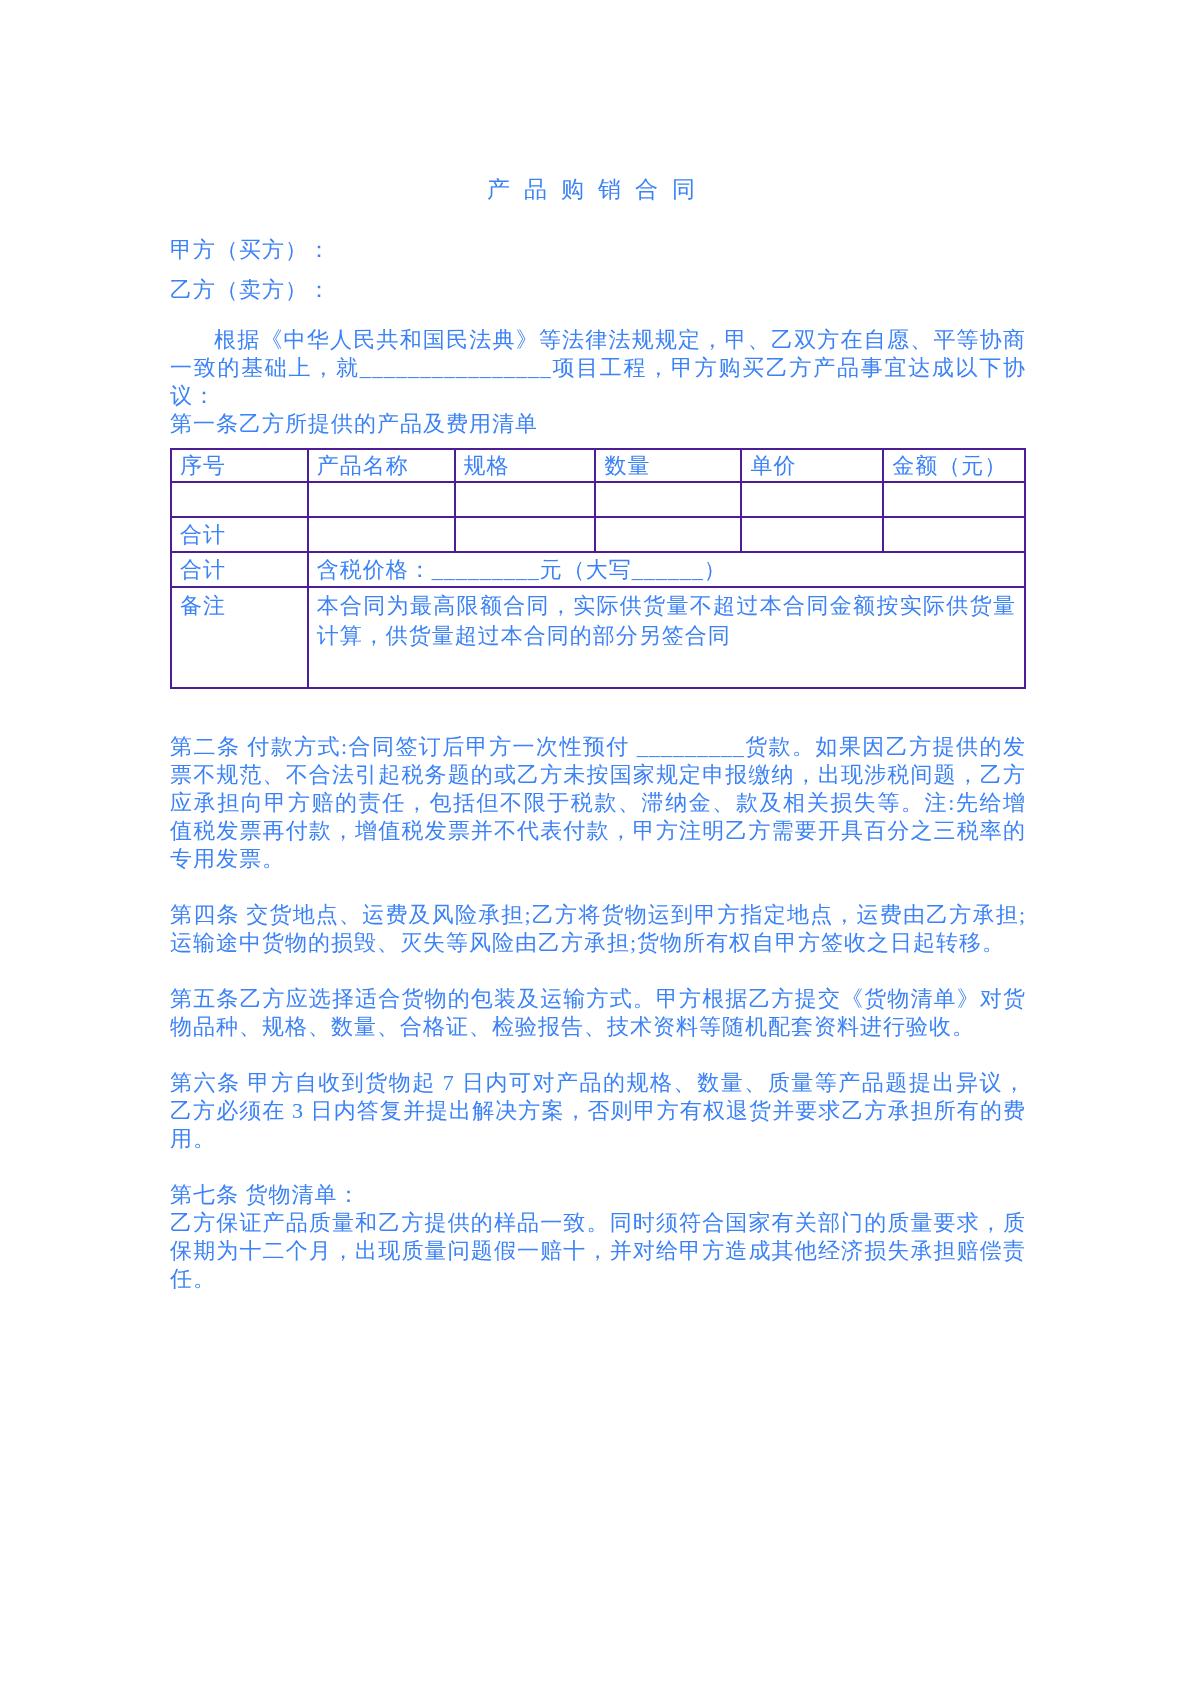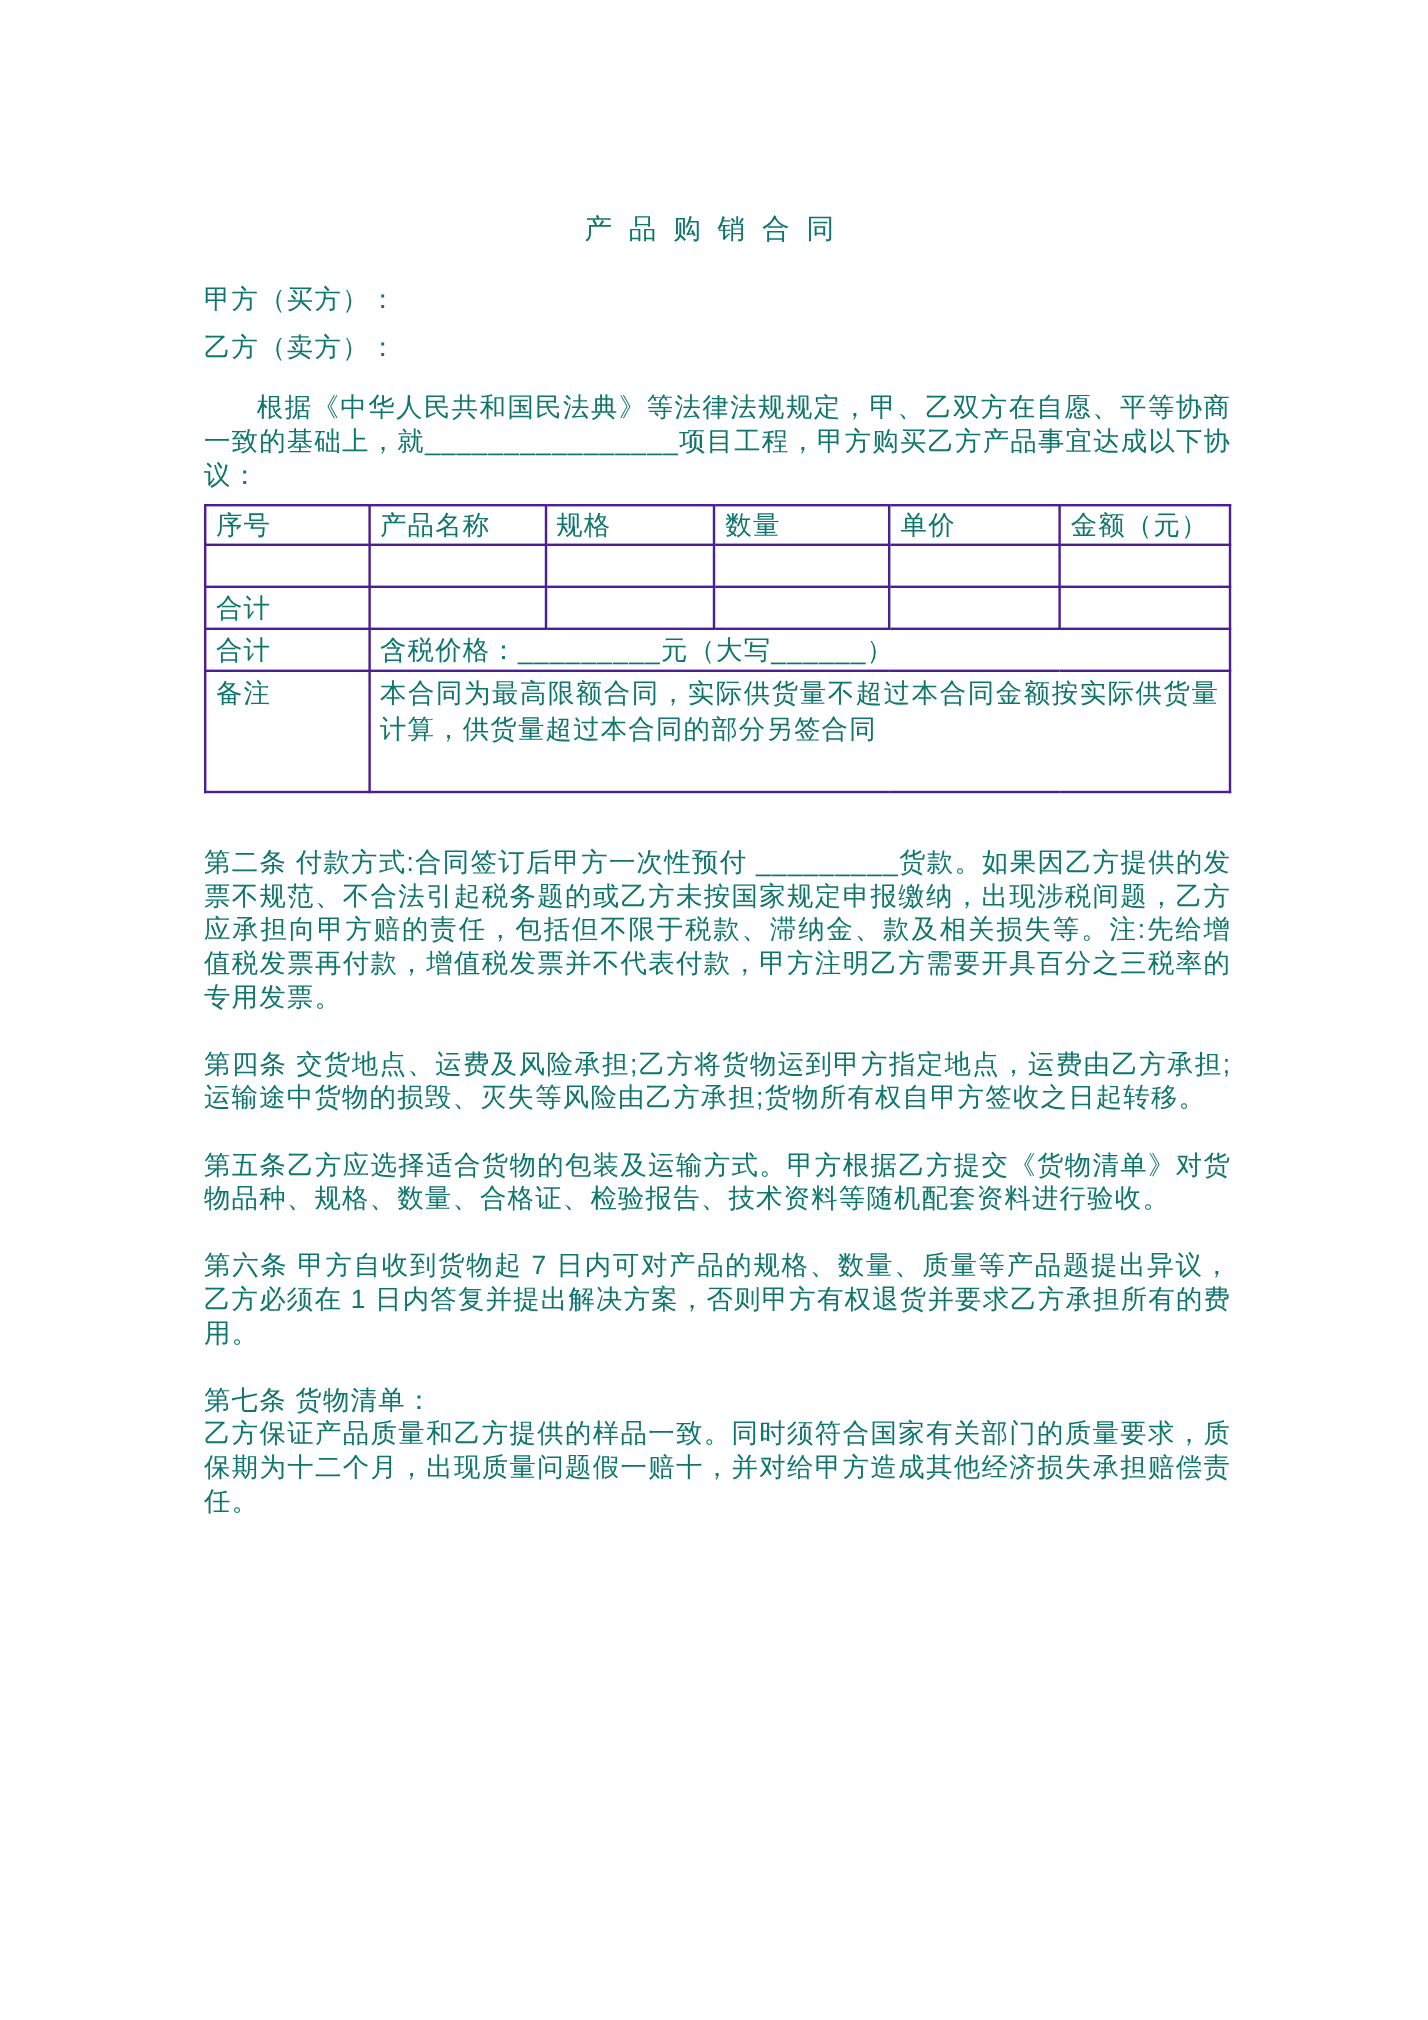--- a/index.html
+++ b/index.html
@@ -2,22 +2,22 @@
 <html><head>
 <meta charset="utf-8">
 <style>
   html, body { margin: 0; padding: 0; background: #e8e8e8; }
   .page {
     position: relative;
     width: 1190px;
     height: 1683px;
     margin: 0 auto;
     background: #ffffff;
-    color: #0f766e;
-    font-family: Liberation Sans, sans-serif;
+    color: #3b82f6;
+    font-family: Liberation Serif, serif;
     overflow: hidden;
   }
   .content {
     position: absolute;
     left: 170px;
     top: 0;
     width: 856px;
     font-size: 22px;
     line-height: 28px;
     letter-spacing: 1px;
@@ -73,20 +73,21 @@
 
     <h1 class="title">产品购销合同</h1>
 
     <div class="party-block">
       <div class="party-line">甲方（买方）：</div>
       <div class="party-line">乙方（卖方）：</div>
     </div>
 
     <p class="preamble">根据《中华人民共和国民法典》等法律法规规定，甲、乙双方在自愿、平等协商一致的基础上，就________________项目工程，甲方购买乙方产品事宜达成以下协议：</p>
 
+    <div class="clause1-heading">第一条乙方所提供的产品及费用清单</div>
 
     <table class="fee-table">
       <colgroup>
         <col style="width:16.0%">
         <col style="width:17.2%">
         <col style="width:16.5%">
         <col style="width:17.1%">
         <col style="width:16.6%">
         <col style="width:16.6%">
       </colgroup>
@@ -122,19 +123,19 @@
         <tr class="remark-row">
           <td>备注</td>
           <td colspan="5">本合同为最高限额合同，实际供货量不超过本合同金额按实际供货量计算，供货量超过本合同的部分另签合同</td>
         </tr>
       </tbody>
     </table>
 
     <p class="clause clause-first">第二条 付款方式:合同签订后甲方一次性预付 _________货款。如果因乙方提供的发票不规范、不合法引起税务题的或乙方未按国家规定申报缴纳，出现涉税间题，乙方应承担向甲方赔的责任，包括但不限于税款、滞纳金、款及相关损失等。注:先给增值税发票再付款，增值税发票并不代表付款，甲方注明乙方需要开具百分之三税率的专用发票。</p>
     <p class="clause">第四条 交货地点、运费及风险承担;乙方将货物运到甲方指定地点，运费由乙方承担;运输途中货物的损毁、灭失等风险由乙方承担;货物所有权自甲方签收之日起转移。</p>
     <p class="clause">第五条乙方应选择适合货物的包装及运输方式。甲方根据乙方提交《货物清单》对货物品种、规格、数量、合格证、检验报告、技术资料等随机配套资料进行验收。</p>
-    <p class="clause">第六条 甲方自收到货物起 7 日内可对产品的规格、数量、质量等产品题提出异议，乙方必须在 1 日内答复并提出解决方案，否则甲方有权退货并要求乙方承担所有的费用。</p>
+    <p class="clause">第六条 甲方自收到货物起 7 日内可对产品的规格、数量、质量等产品题提出异议，乙方必须在 3 日内答复并提出解决方案，否则甲方有权退货并要求乙方承担所有的费用。</p>
 
     <div class="clause7-heading">第七条 货物清单：</div>
     <p class="clause7-body">乙方保证产品质量和乙方提供的样品一致。同时须符合国家有关部门的质量要求，质保期为十二个月，出现质量问题假一赔十，并对给甲方造成其他经济损失承担赔偿责任。</p>
 
   </div>
 </div>
 
 </body></html>

